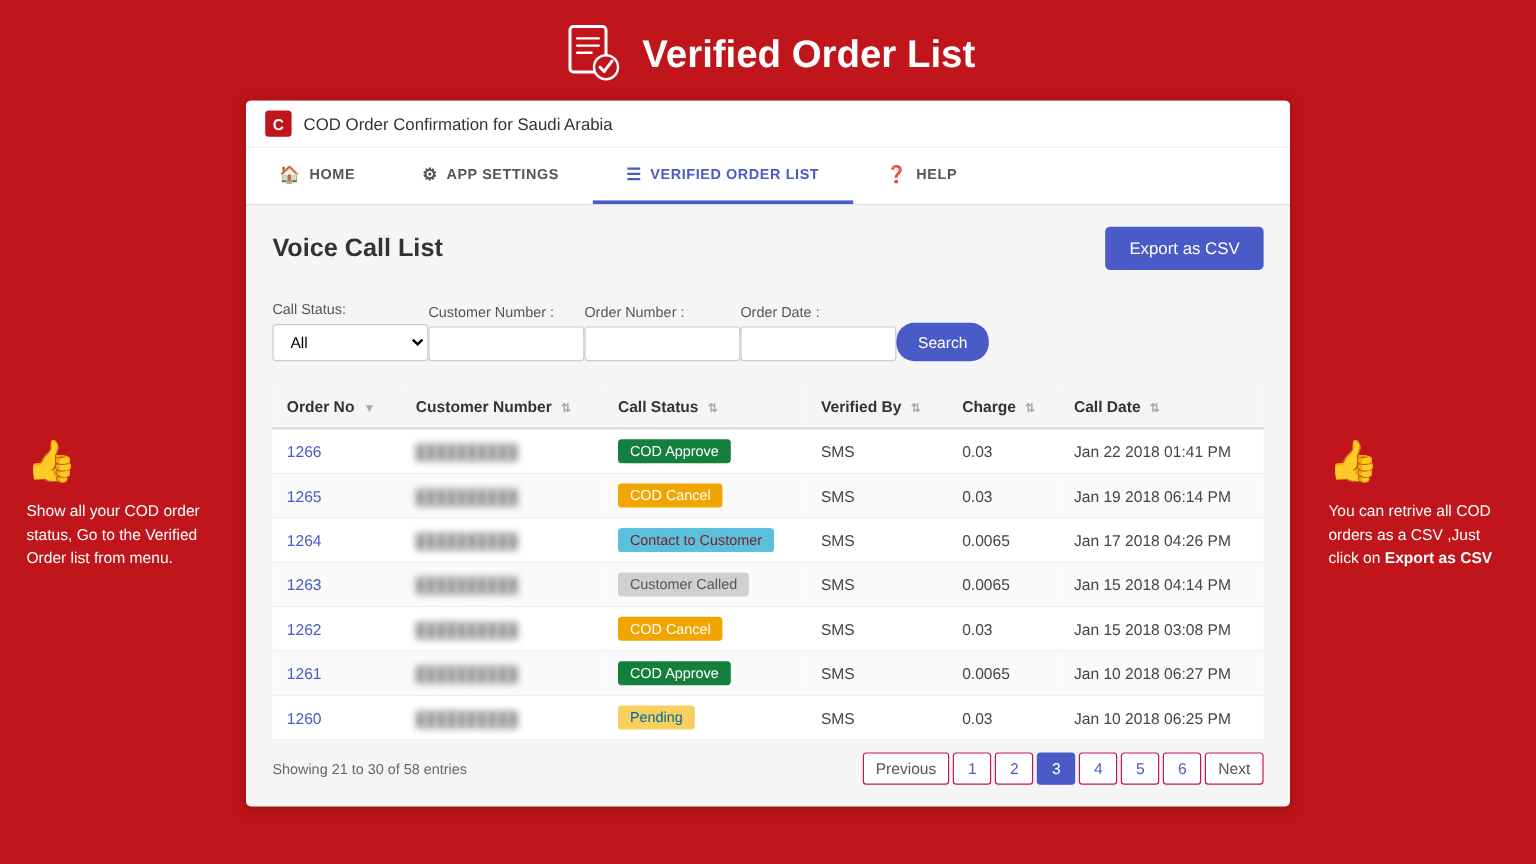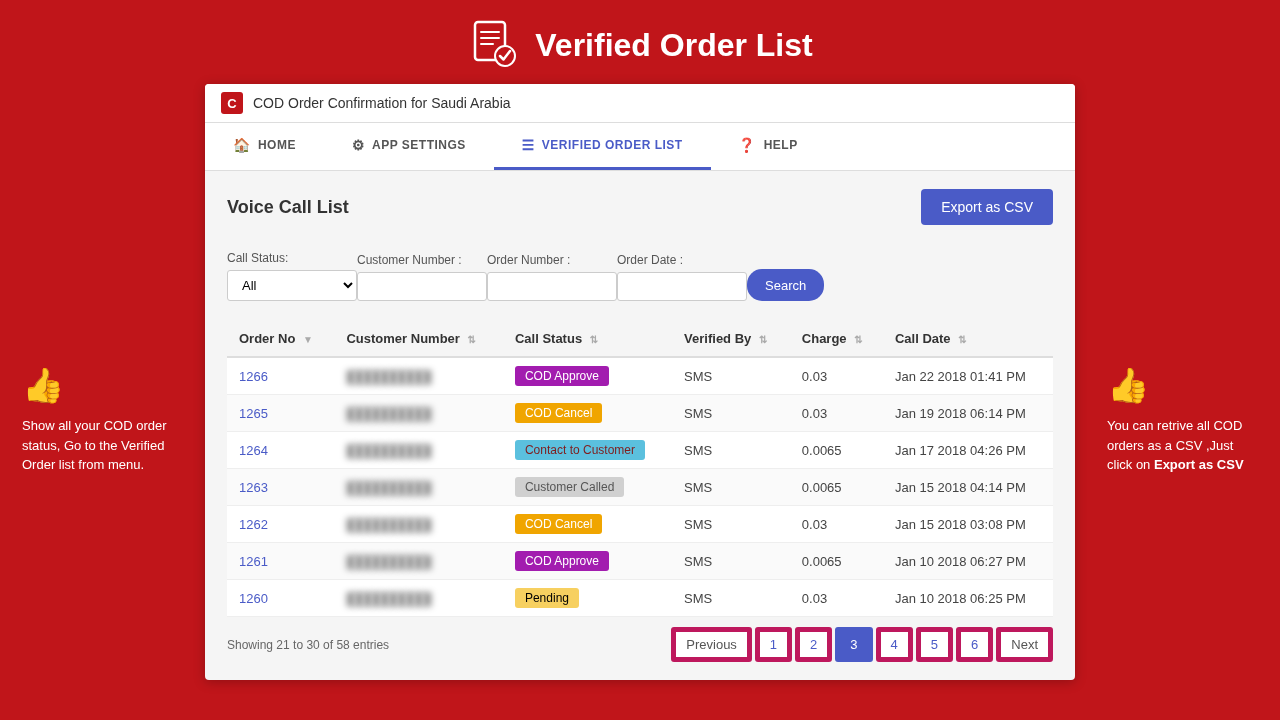--- a/index.html
+++ b/index.html
@@ -102,21 +102,21 @@
     }
 
     
     .content-toprow {
       display: flex;
       align-items: center;
       justify-content: space-between;
       margin-bottom: 16px;
     }
     .voice-call-title {
-      font-size: 18px;
+      font-size: 21px;
       font-weight: bold;
       color: #333;
     }
     .export-btn {
       background: #4a5bc7;
       color: #fff;
       border: none;
       padding: 10px 20px;
       border-radius: 4px;
       font-size: 14px;
@@ -198,38 +198,38 @@
     .blurred { color: transparent; text-shadow: 0 0 6px #999; user-select: none; font-size: 12px; }
 
     
     .badge {
       display: inline-block;
       padding: 3px 10px;
       border-radius: 3px;
       font-size: 12px;
       font-weight: 500;
     }
-    .badge-green { background: #a21caf; color: #fff; }
+    .badge-green { background: #15803d; color: #fff; }
     .badge-orange { background: #f0a500; color: #fff; }
     .badge-blue { background: #5bc0de; color: #7f1d1d; }
     .badge-gray { background: #d0d0d0; color: #555; }
-    .badge-yellow { background: #f7d060; color: #000000; }
+    .badge-yellow { background: #f7d060; color: #0369a1; }
 
     
     .pagination-row {
       display: flex;
       align-items: center;
       justify-content: space-between;
       padding: 10px 0 4px 0;
     }
     .pagination-info { font-size: 12px; color: #666; }
     .pagination-controls { display: flex; align-items: center; gap: 3px; }
     .page-btn {
       padding: 5px 10px;
-      border: 5px solid #be185d;
+      border: 1px solid #be185d;
       background: #fff;
       color: #4a5bc7;
       cursor: pointer;
       font-size: 13px;
       border-radius: 3px;
       min-width: 32px;
       text-align: center;
     }
     .page-btn.active { background: #4a5bc7; color: #fff; border-color: #4a5bc7; }
     .page-btn.text-btn { color: #555; font-weight: 500; }

